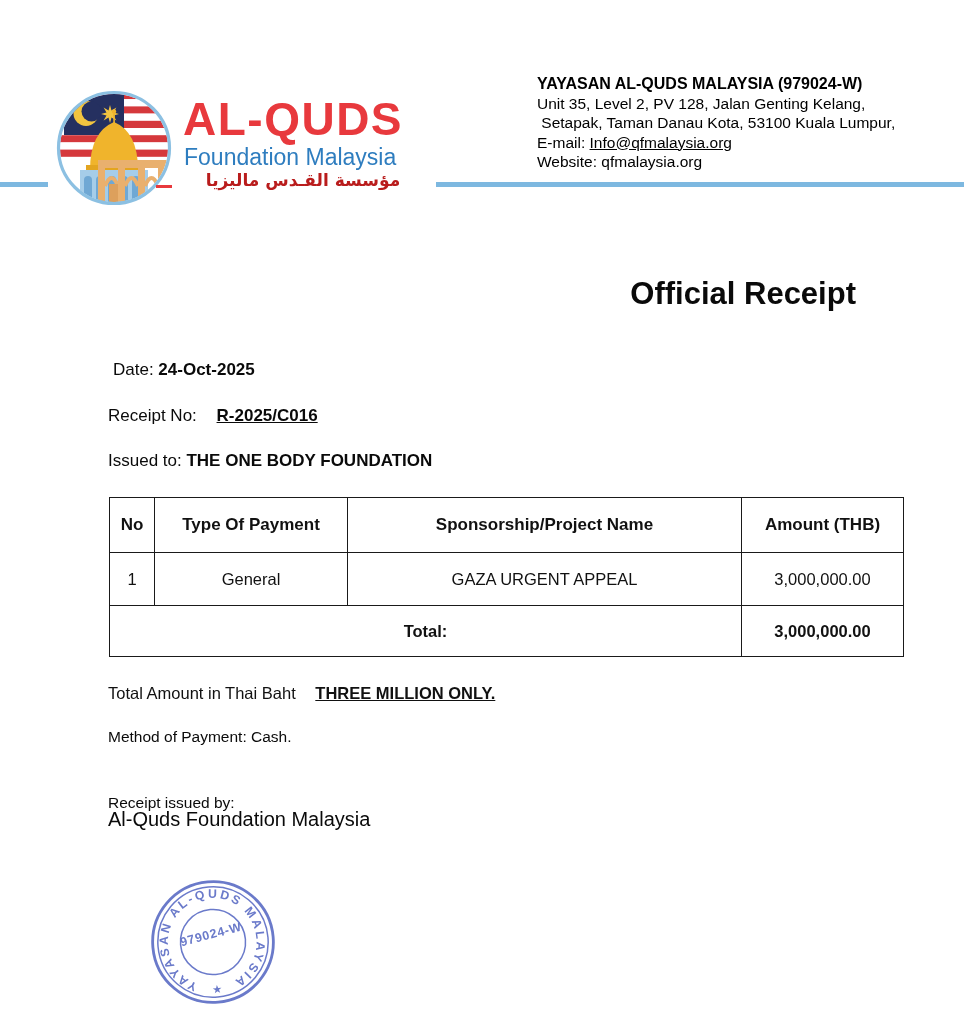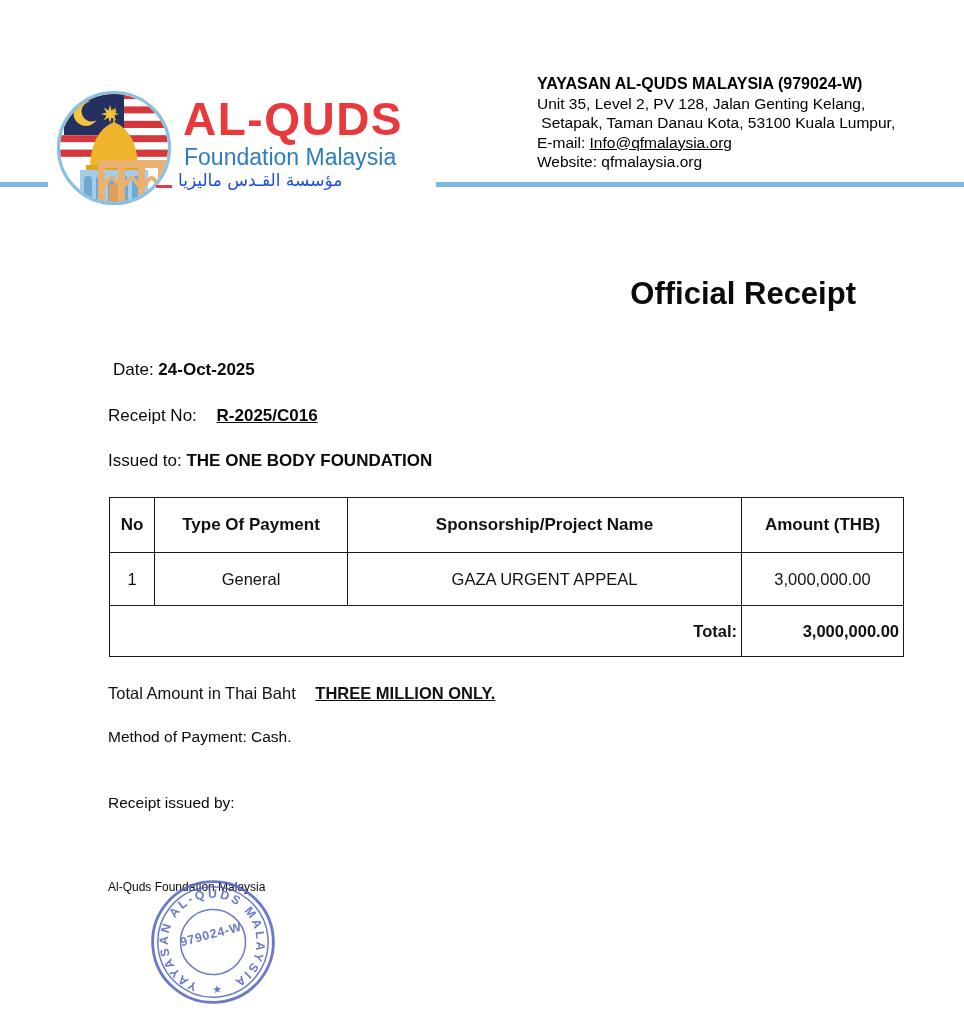--- a/index.html
+++ b/index.html
@@ -18,22 +18,22 @@
     font-size:46px;font-weight:800;letter-spacing:1.5px;
     color:#e8393d;line-height:1;
   }
   .brand-sub{
     position:absolute;left:184px;top:146px;
     font-size:23px;font-weight:400;color:#2e7dbf;line-height:1;
   }
   .brand-arabic{
     position:absolute;left:178px;top:170px;width:250px;
     font-family:"DejaVu Sans", sans-serif;
-    font-size:17px;font-weight:400;color:#1d4ed8;
-    direction:rtl;text-align:left;line-height:1.2;letter-spacing:1px;
+    font-size:17px;font-weight:700;color:#b91c1c;
+    direction:rtl;text-align:center;line-height:1.2;letter-spacing:1px;
   }
   .arabic-dash{position:absolute;left:156px;top:185px;width:16px;height:3px;background:#e8393d;}
   .org-block{
     position:absolute;left:537px;top:74px;width:400px;
     font-size:15.5px;line-height:19.5px;color:#000;
   }
   .org-name{font-weight:700;font-size:16px;}
   .org-line{white-space:pre;}
   .org-link{text-decoration:underline;color:#000;}
   .rule{position:absolute;top:182px;height:5px;background:#7db8e0;}
@@ -57,27 +57,27 @@
   }
   table.receipt th, table.receipt td{
     border:1.6px solid #1a1a1a;
     text-align:center;vertical-align:middle;
     padding:0 4px;overflow:hidden;
   }
   table.receipt th{font-size:17px;font-weight:700;height:54px;}
   table.receipt td{font-size:16.5px;height:52px;}
   td.total-label{text-align:right;font-weight:700;font-size:17px;padding-right:12px;}
   td.total-amount{font-weight:700;font-size:17px;}
-  tr.total-row td{height:50px;text-align:right;}
+  tr.total-row td{height:50px;}
   
   .amount-words{position:absolute;left:108px;top:684px;font-size:16.5px;}
   .foot-line{position:absolute;left:108px;font-size:15.5px;color:#0a0a0a;}
   .foot-method{top:728px;}
   .foot-issuedby{top:794px;}
-  .foot-org{top:880px;font-size:12px;}
+  .foot-org{top:808px;font-size:20px;}
   
   .stamp-wrap{position:absolute;left:147px;top:876px;width:132px;height:132px;opacity:0.85;}
 </style>
 </head>
 <body>
 
 <div class="page">
 
   <div class="logo-wrap">
     <svg viewBox="0 0 120 120" width="120" height="120" aria-hidden="true">

